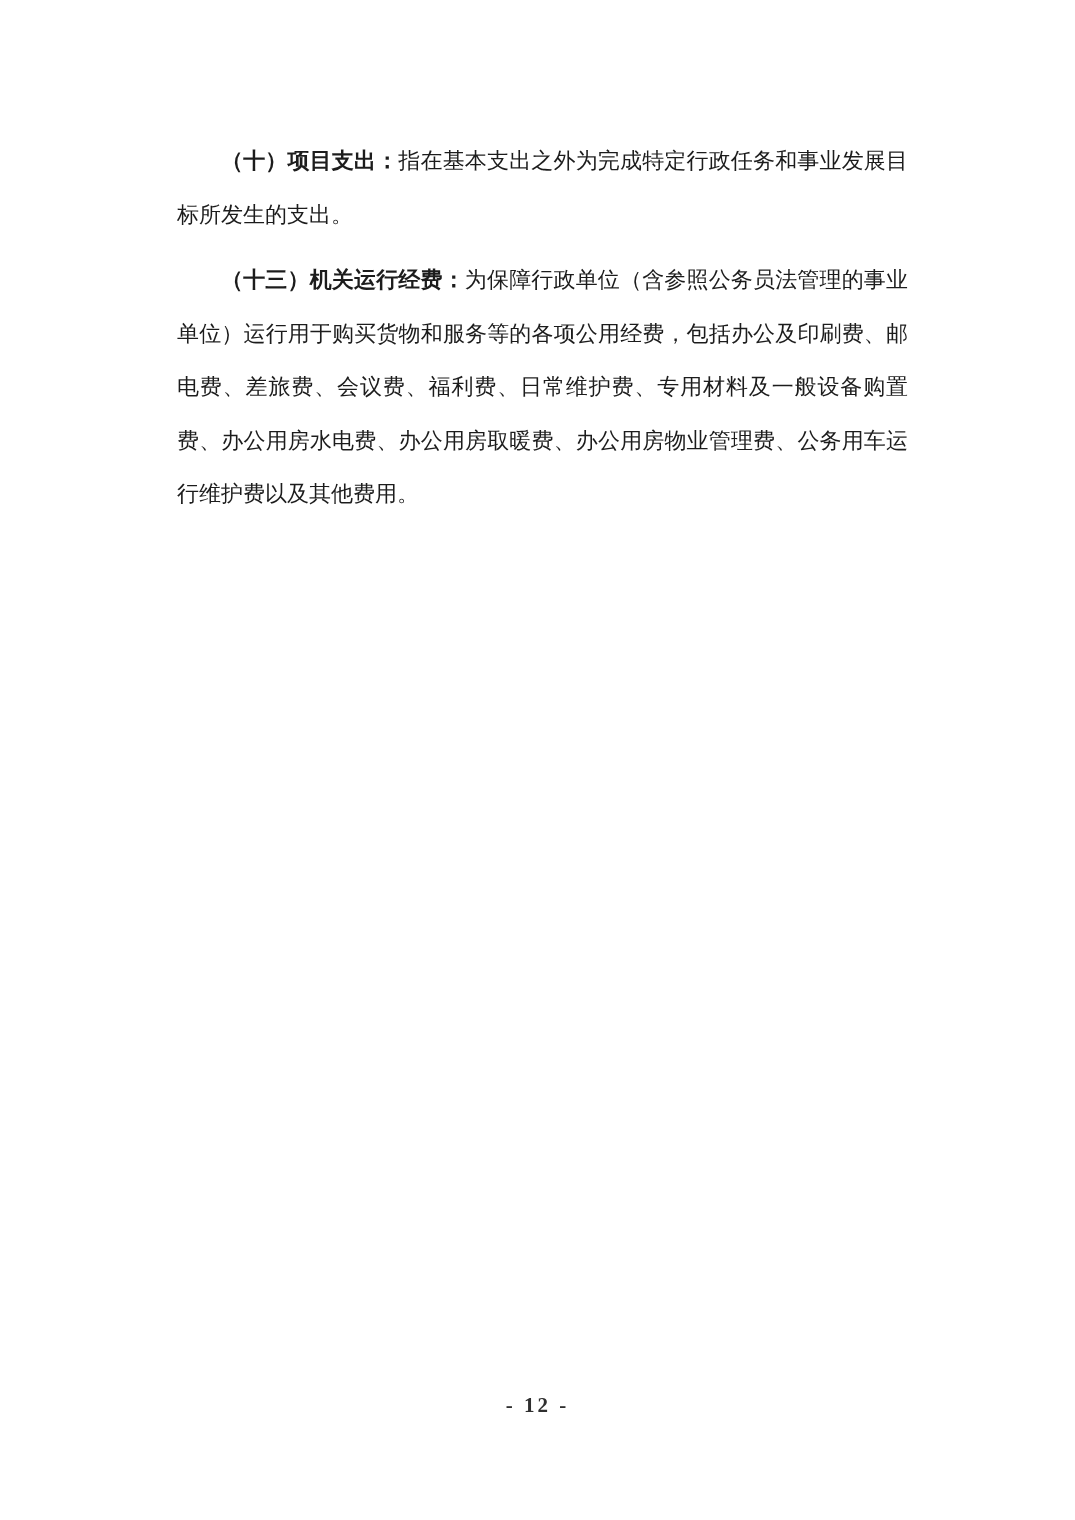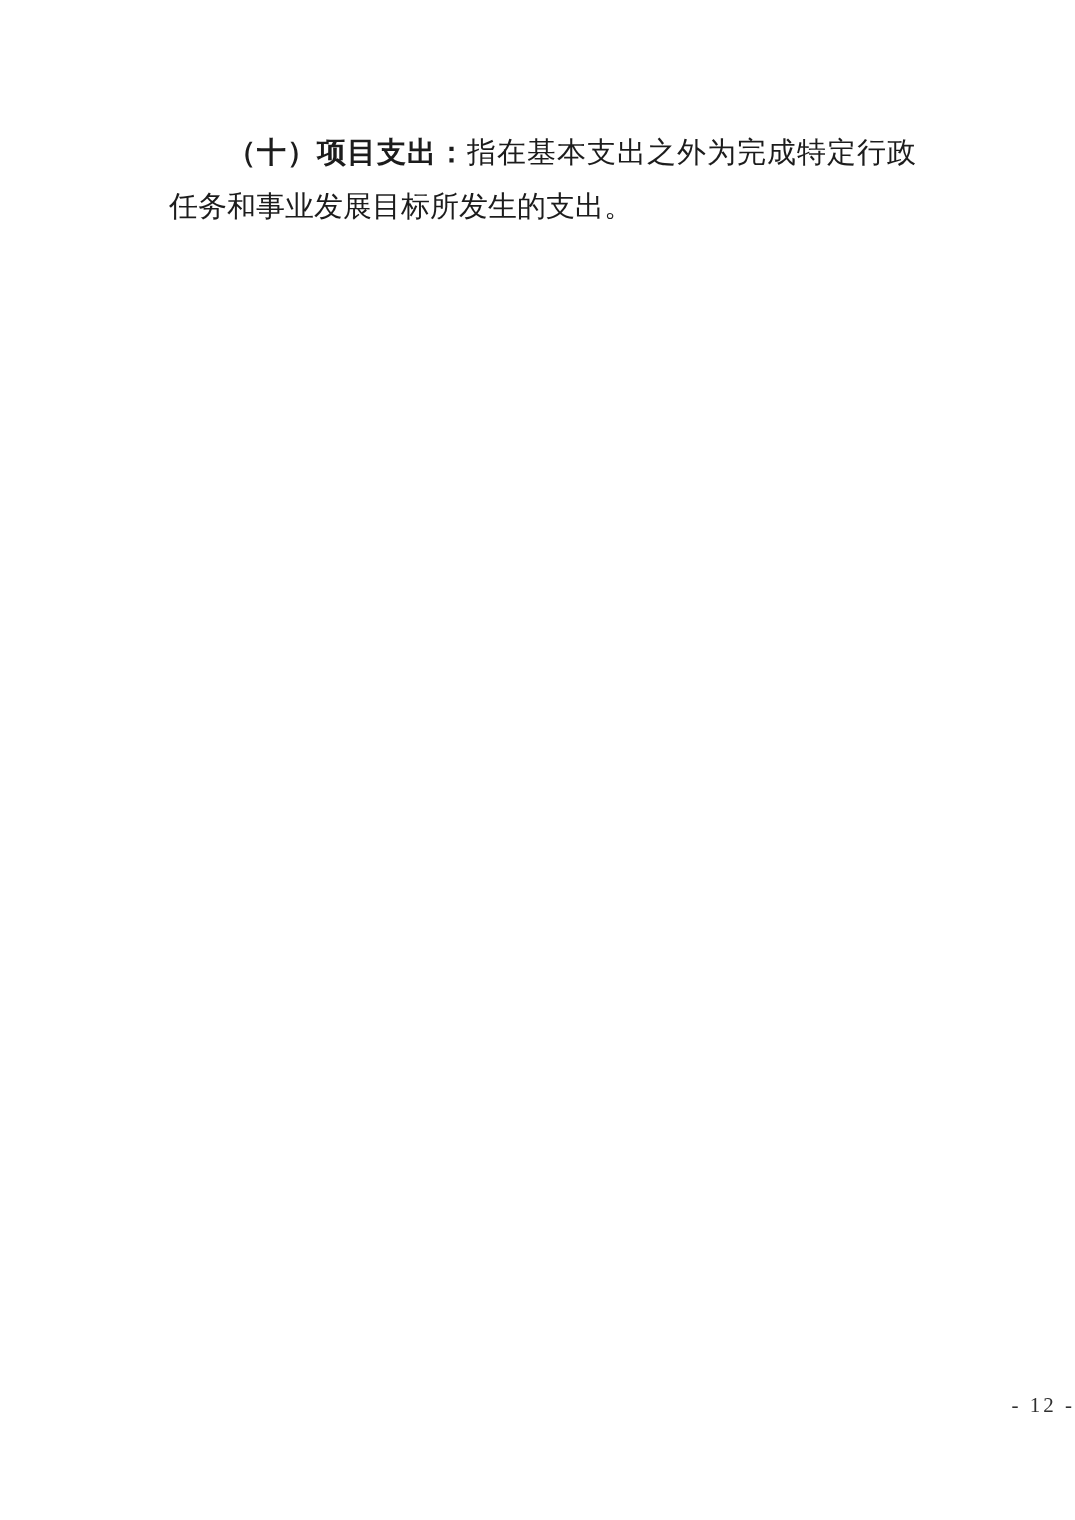--- a/index.html
+++ b/index.html
@@ -16,45 +16,47 @@
     color: #1c1c1c;
     overflow: hidden;
   }
   .body-text {
     position: absolute;
     left: 165px;
     top: 122px;
     width: 755px;
   }
   .para {
-    margin: 4px;
-    font-size: 29px;
+    margin: 12px;
+    font-size: 22px;
     line-height: 53.5px;
     text-align: justify;
     text-justify: inter-character;
     text-indent: 2em;
     letter-spacing: 0px;
     word-break: normal;
   }
   .seg { font-weight: normal; }
   .seg.bold { font-weight: bold; }
   .footer {
     position: absolute;
     left: 0;
     top: 1393px;
     width: 100%;
-    text-align: right;
+    text-align: center;
     font-size: 21px;
     color: #2f2f2f;
     letter-spacing: 3px;
+    font-weight: bold;
   }
 </style>
 </head>
 <body>
 
 <div class="page">
   <div class="body-text" id="doc-body">
       <p class="para"><span class="seg bold">（十）项目支出：</span><span class="seg">指在基本支出之外为完成特定行政任务和事业发展目标所发生的支出。</span></p>
+      <p class="para"><span class="seg bold">（十三）机关运行经费：</span><span class="seg">为保障行政单位（含参照公务员法管理的事业单位）运行用于购买货物和服务等的各项公用经费，包括办公及印刷费、邮电费、差旅费、会议费、福利费、日常维护费、专用材料及一般设备购置费、办公用房水电费、办公用房取暖费、办公用房物业管理费、公务用车运行维护费以及其他费用。</span></p>
     </div>
   <div class="footer">
     <span>- 12 -</span>
   </div>
 </div>
 
 </body></html>

